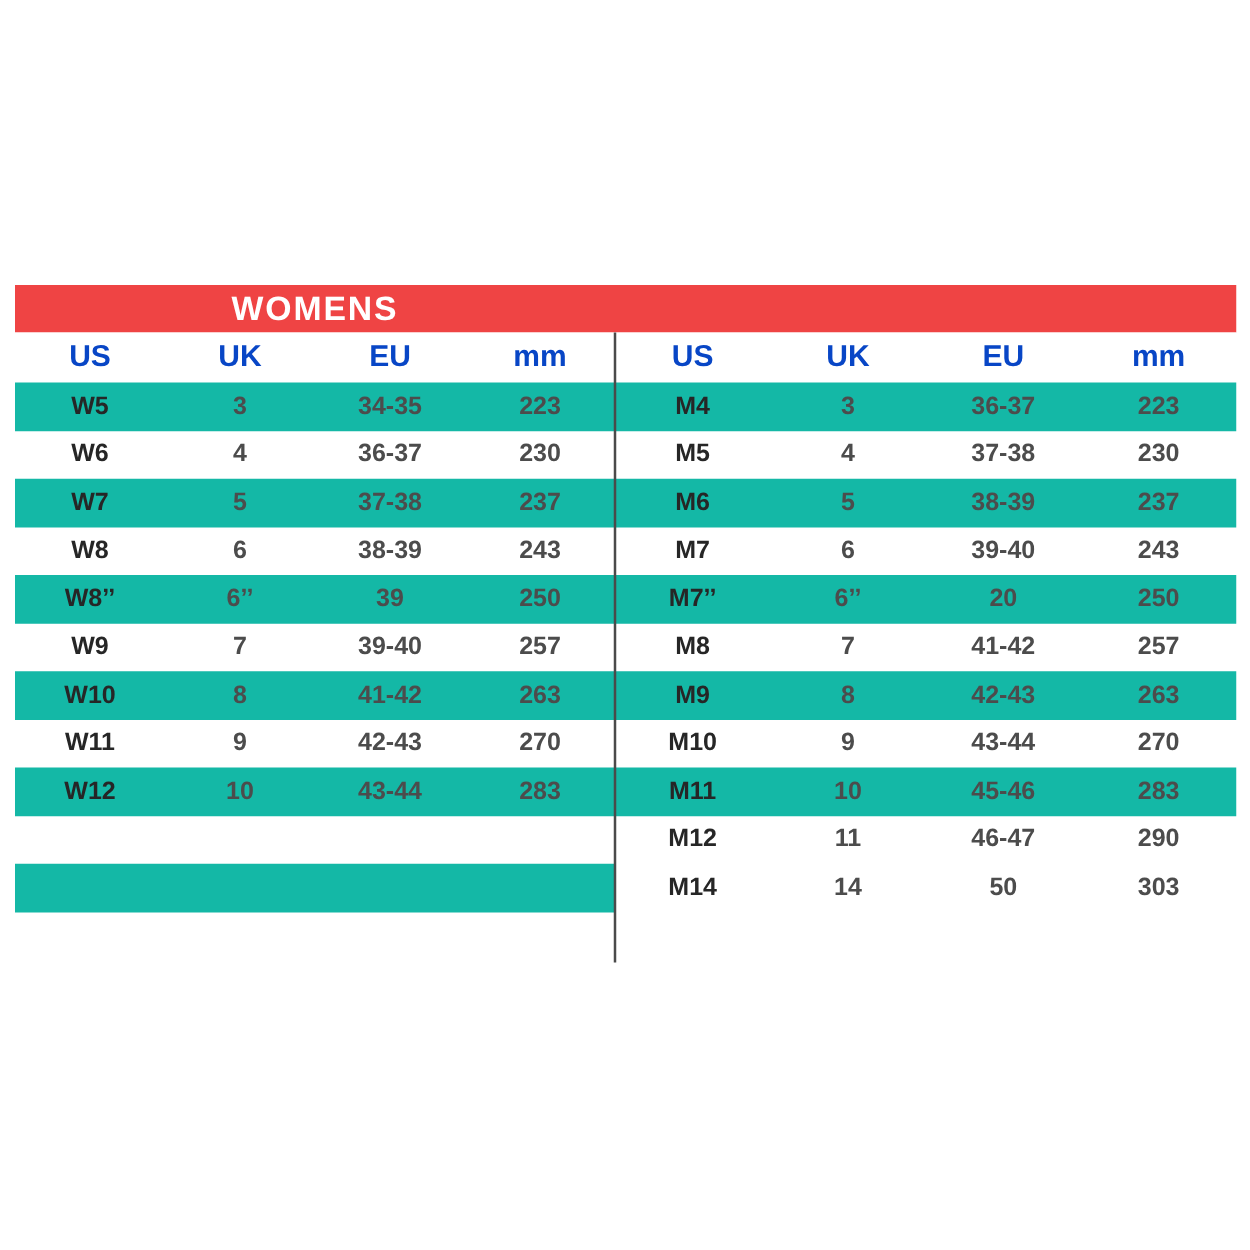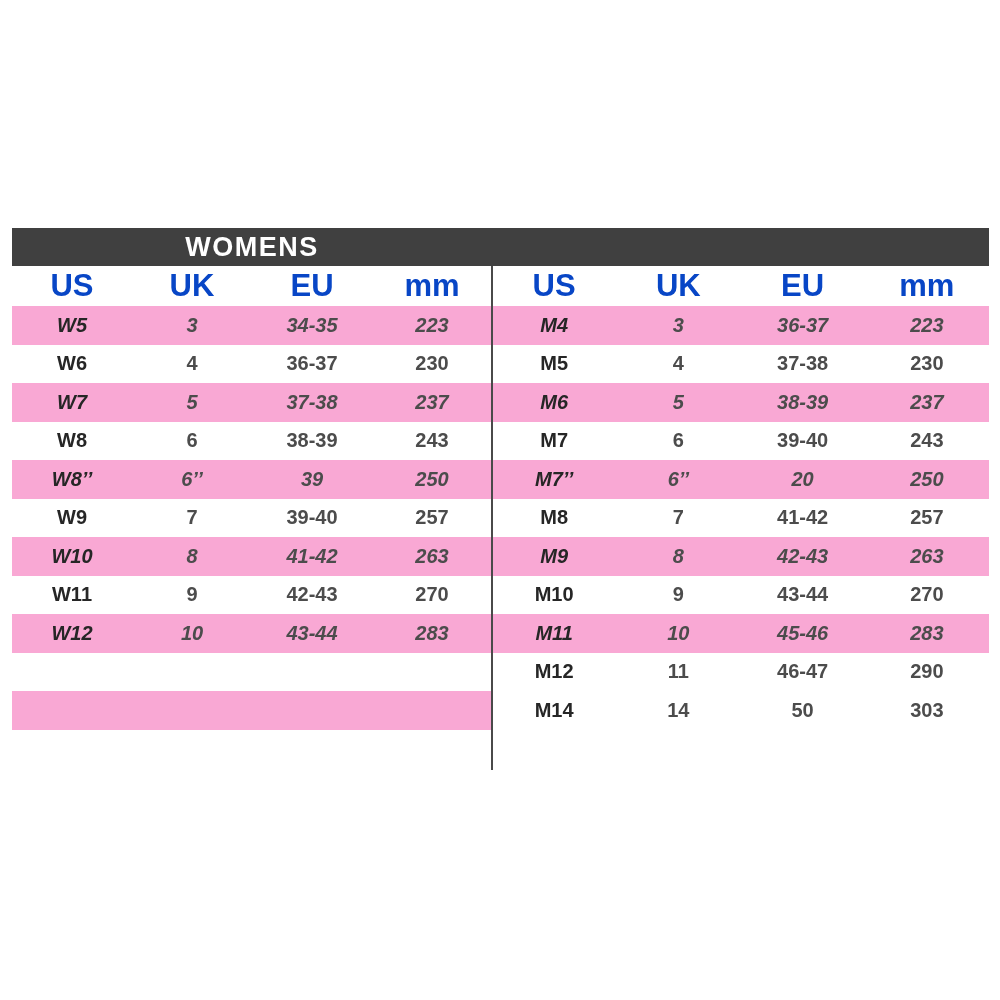--- a/index.html
+++ b/index.html
@@ -12,21 +12,21 @@
     overflow: hidden;
   }
   .chart {
     position: absolute;
     left: 12px;
     top: 228px;
     width: 977px;
   }
   .title-bar {
     height: 38px;
-    background: #404040;
+    background: #ef4444;
     display: flex;
   }
   .title {
     color: #ffffff;
     font-weight: bold;
     font-size: 27px;
     letter-spacing: 1.5px;
     display: flex;
     align-items: center;
     justify-content: center;
@@ -38,34 +38,34 @@
     display: flex;
     align-items: flex-start;
   }
   .section { display: block; }
   .row {
     display: flex;
     height: 38.5px;
     align-items: center;
   }
   .row.head { height: 40px; background: #ffffff; }
-  .row.alt { background: #f9a8d4; font-style: italic; }
+  .row.alt { background: #14b8a6; }
   .cell {
     width: 25%;
     text-align: center;
     font-weight: bold;
     font-size: 20px;
     color: #4c4c4c;
     overflow: hidden;
     white-space: nowrap;
   }
   .cell.us { color: #262626; }
   .row.head .cell {
     color: #0846c6;
-    font-size: 31px;
+    font-size: 24px;
   }
   .divider {
     position: absolute;
     left: 479px;
     top: 0;
     width: 2px;
     height: 504px;
     background: #4a4a4a;
   }
 </style>

